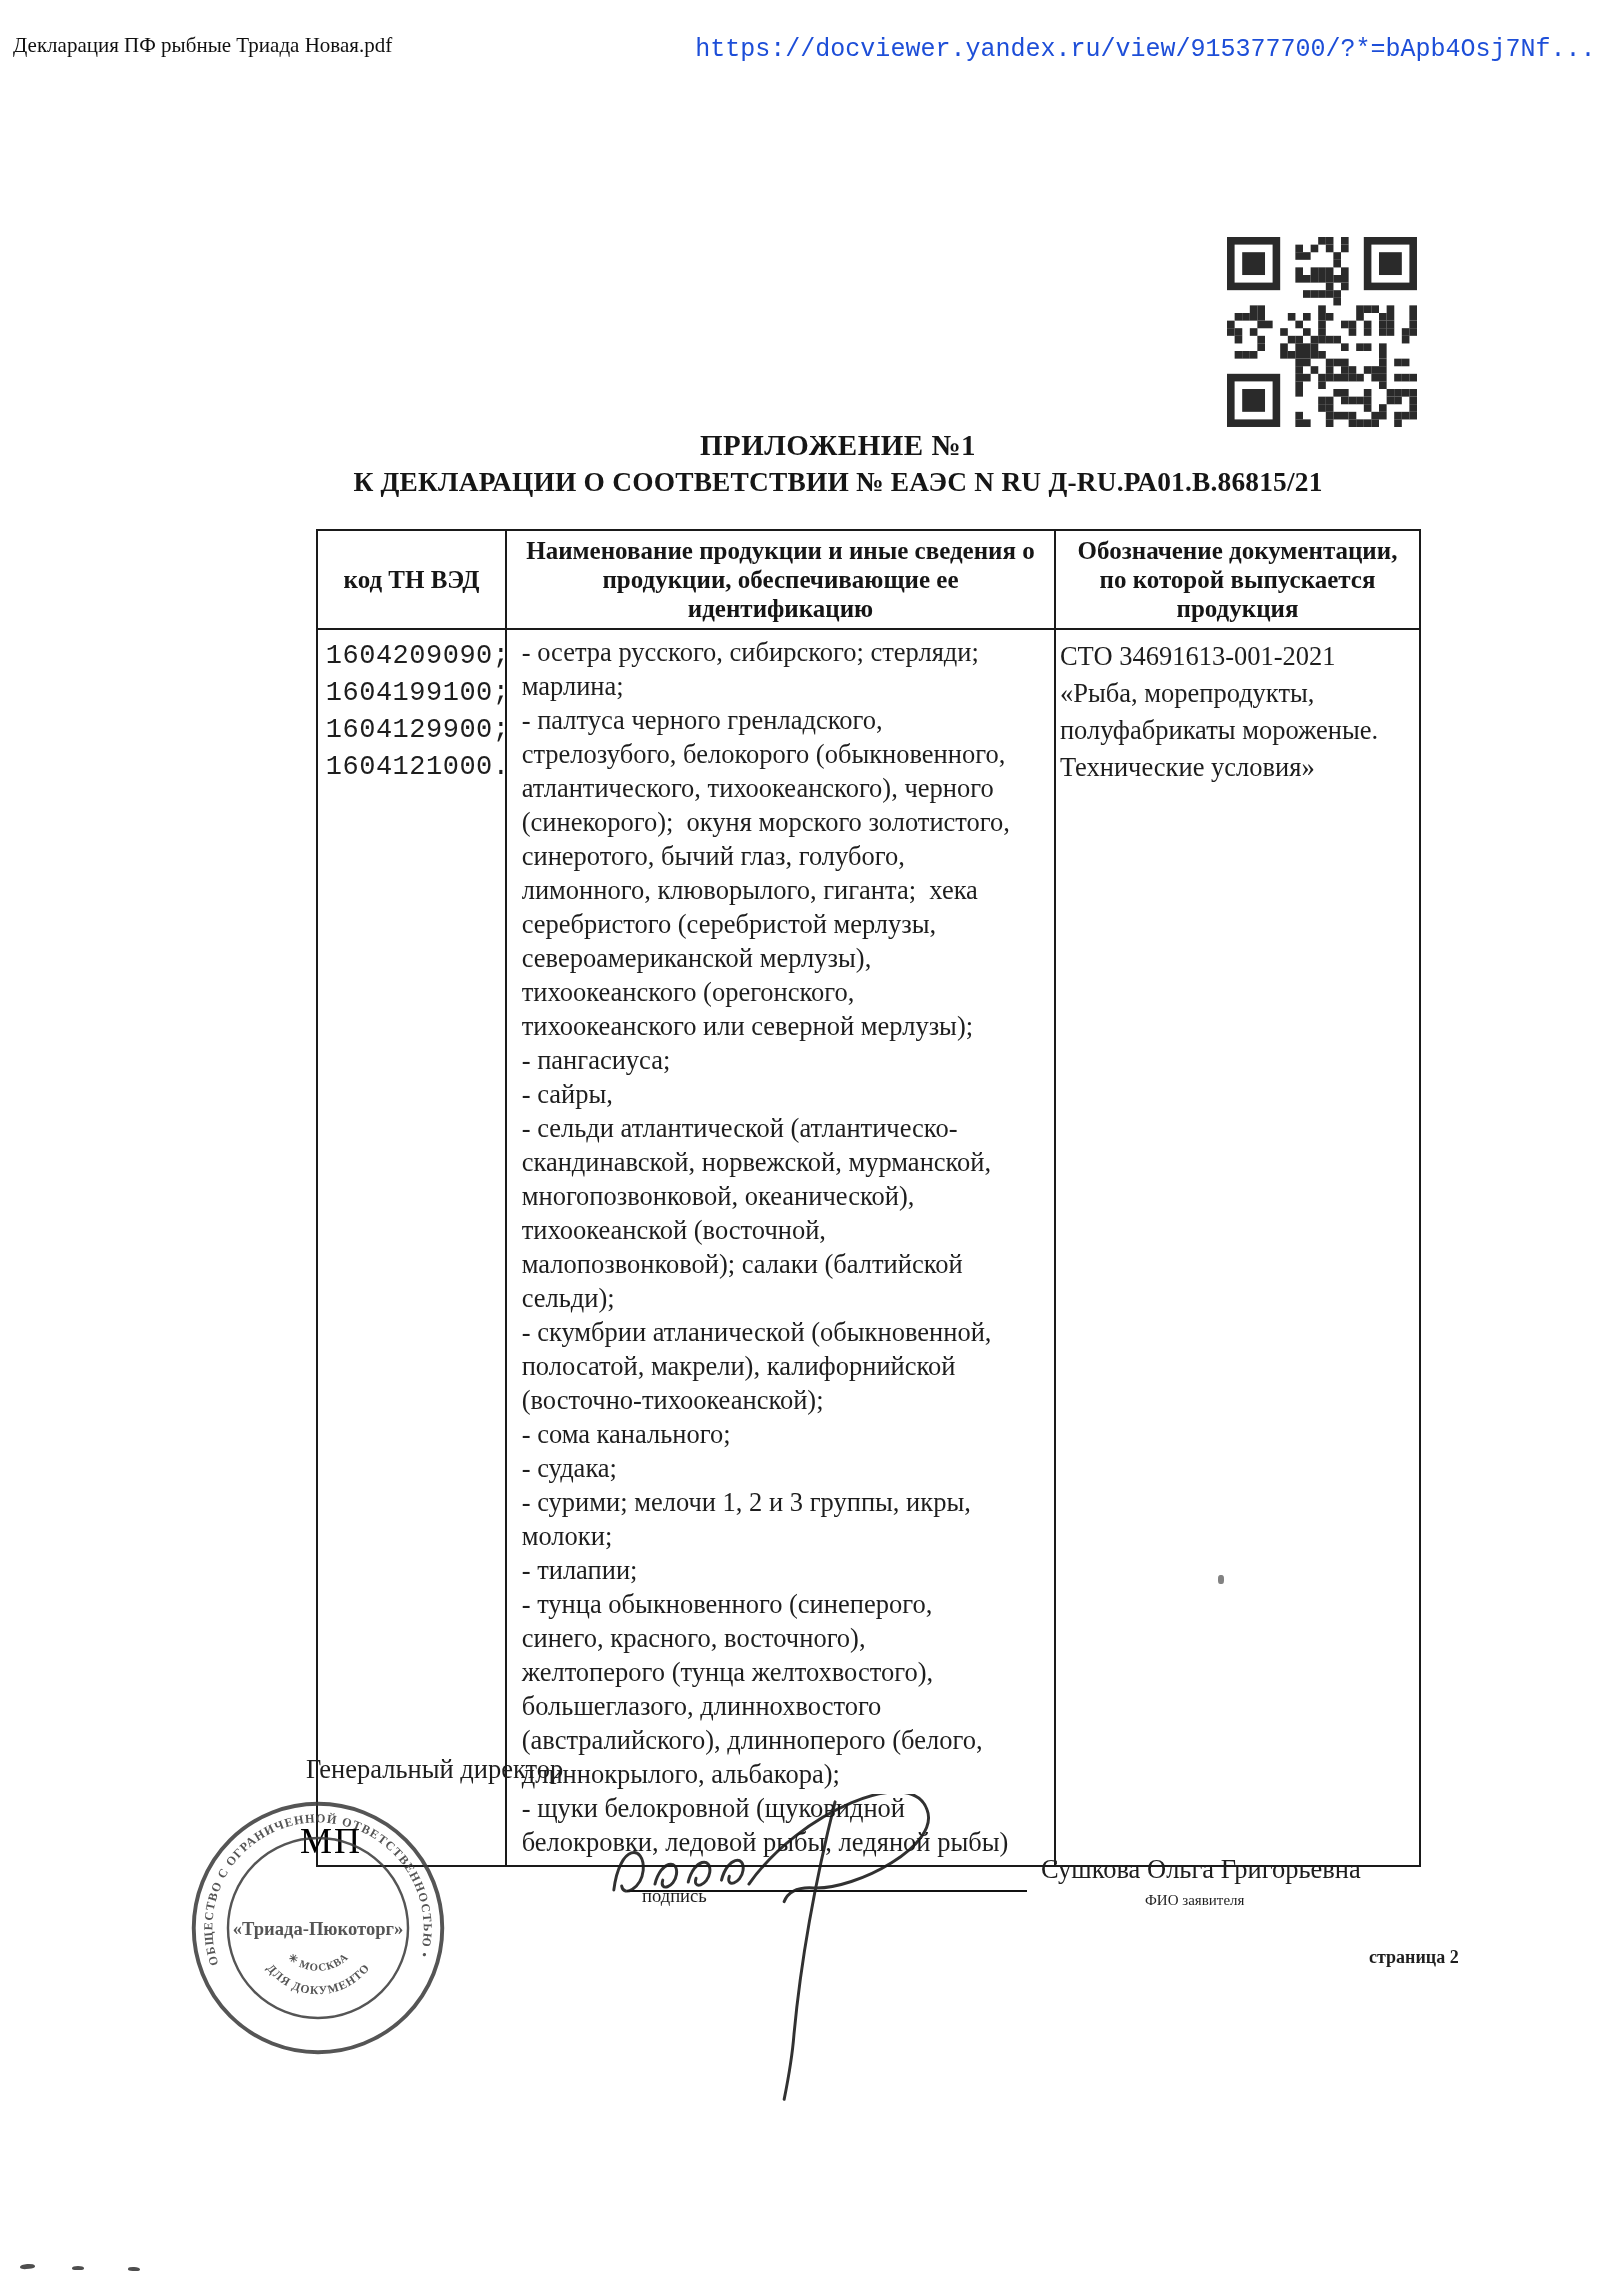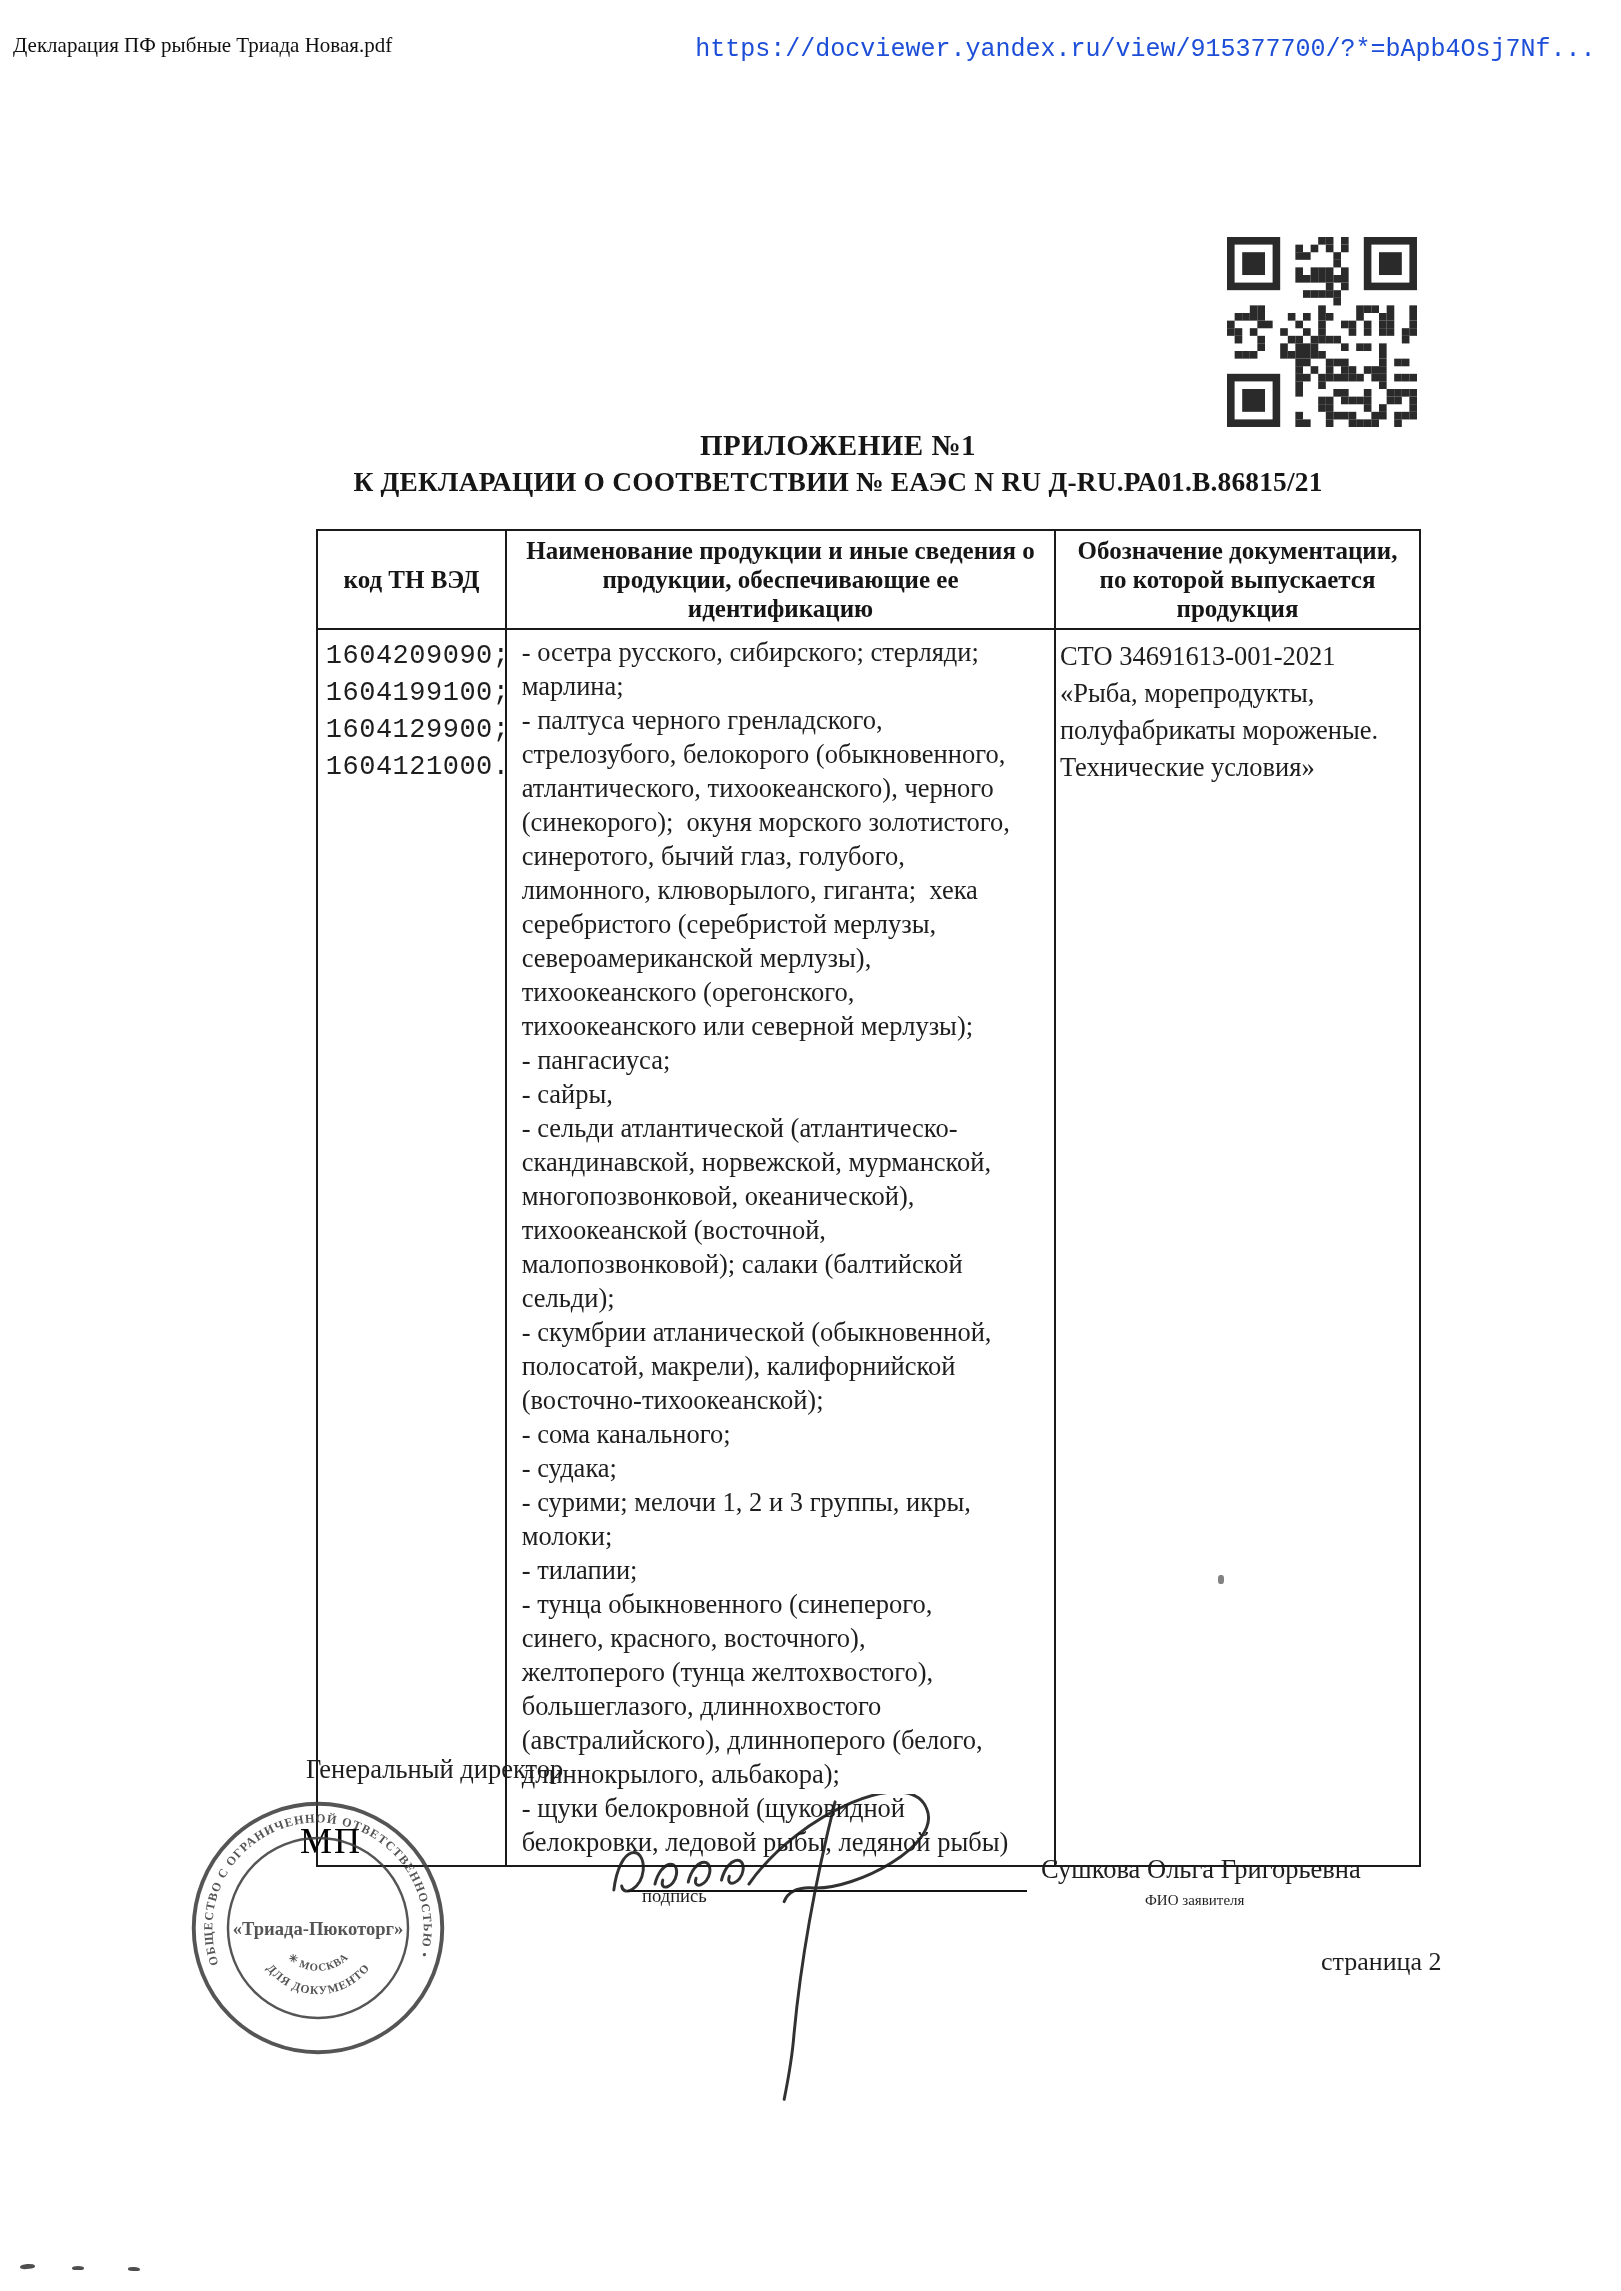--- a/index.html
+++ b/index.html
@@ -35,21 +35,21 @@
   td.doccol{padding:7.8px 3.9px 0 3.9px;text-align:left;}
   .dline{font-size:26.5px;line-height:37px;white-space:pre-wrap;}
   .hline{white-space:pre-wrap;}
   
   .role{position:absolute;left:306px;top:1754px;font-size:26.5px;z-index:2;}
   .mp{position:absolute;left:300px;top:1820px;font-size:36px;letter-spacing:2px;color:#000000;z-index:1;}
   .sig-line{position:absolute;left:627px;top:1890px;width:400px;height:0;border-top:2.5px solid #111;z-index:2;}
   .sig-caption{position:absolute;left:642px;top:1885px;font-size:18.6px;z-index:2;}
   .fio{position:absolute;left:1041px;top:1854px;font-size:26.5px;z-index:2;}
   .fio-caption{position:absolute;left:1145px;top:1892px;font-size:15px;z-index:2;}
-  .page-label{position:absolute;left:1321px;top:1947px;font-size:26px;}
+  .page-label{position:absolute;left:1369px;top:1947px;font-size:18px;font-weight:bold;}
   .sig-svg{position:absolute;left:600px;top:1794px;z-index:3;}
   .stamp{position:absolute;left:182px;top:1792px;width:272px;height:272px;opacity:.88;z-index:4;}
   
   .artifact{position:absolute;background:#2f2f2f;border-radius:50% 50% 40% 40%;opacity:.85;}
   .a1{left:19.6px;top:2264px;width:14.7px;height:4.9px;transform:rotate(-4deg);}
   .a2{left:72px;top:2266px;width:11.8px;height:3.9px;}
   .a3{left:128px;top:2267px;width:11.8px;height:3.9px;transform:rotate(3deg);}
   .a4{left:1218px;top:1575px;width:5.9px;height:8.8px;opacity:.6;border-radius:40%;}
 </style>
 </head>

